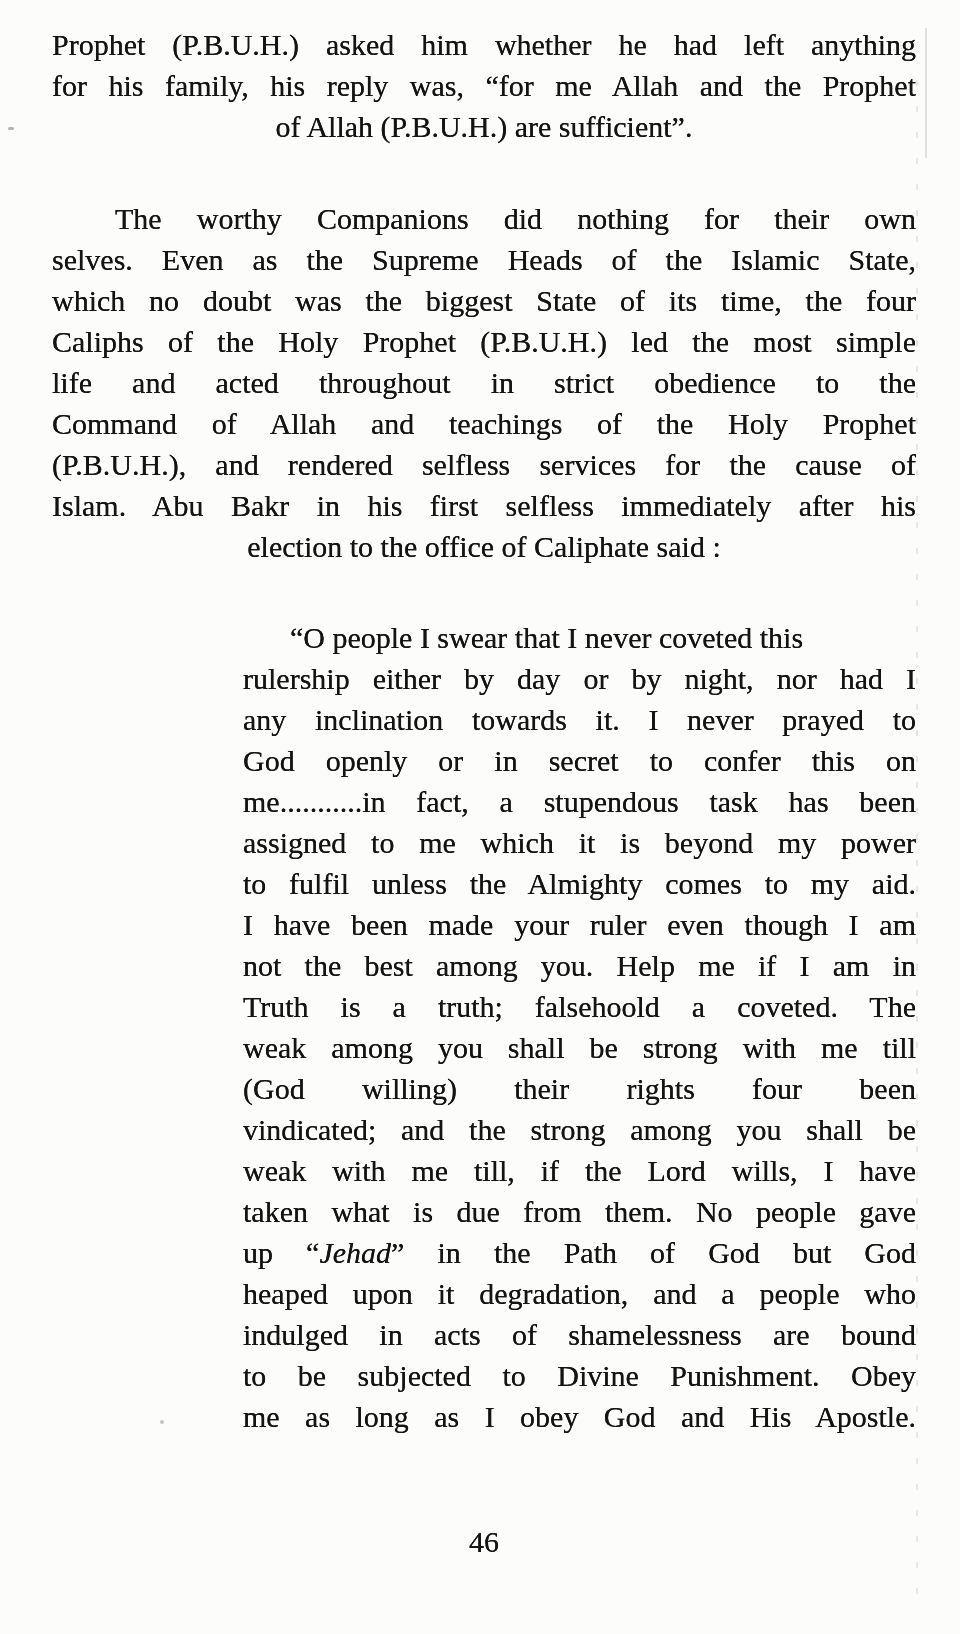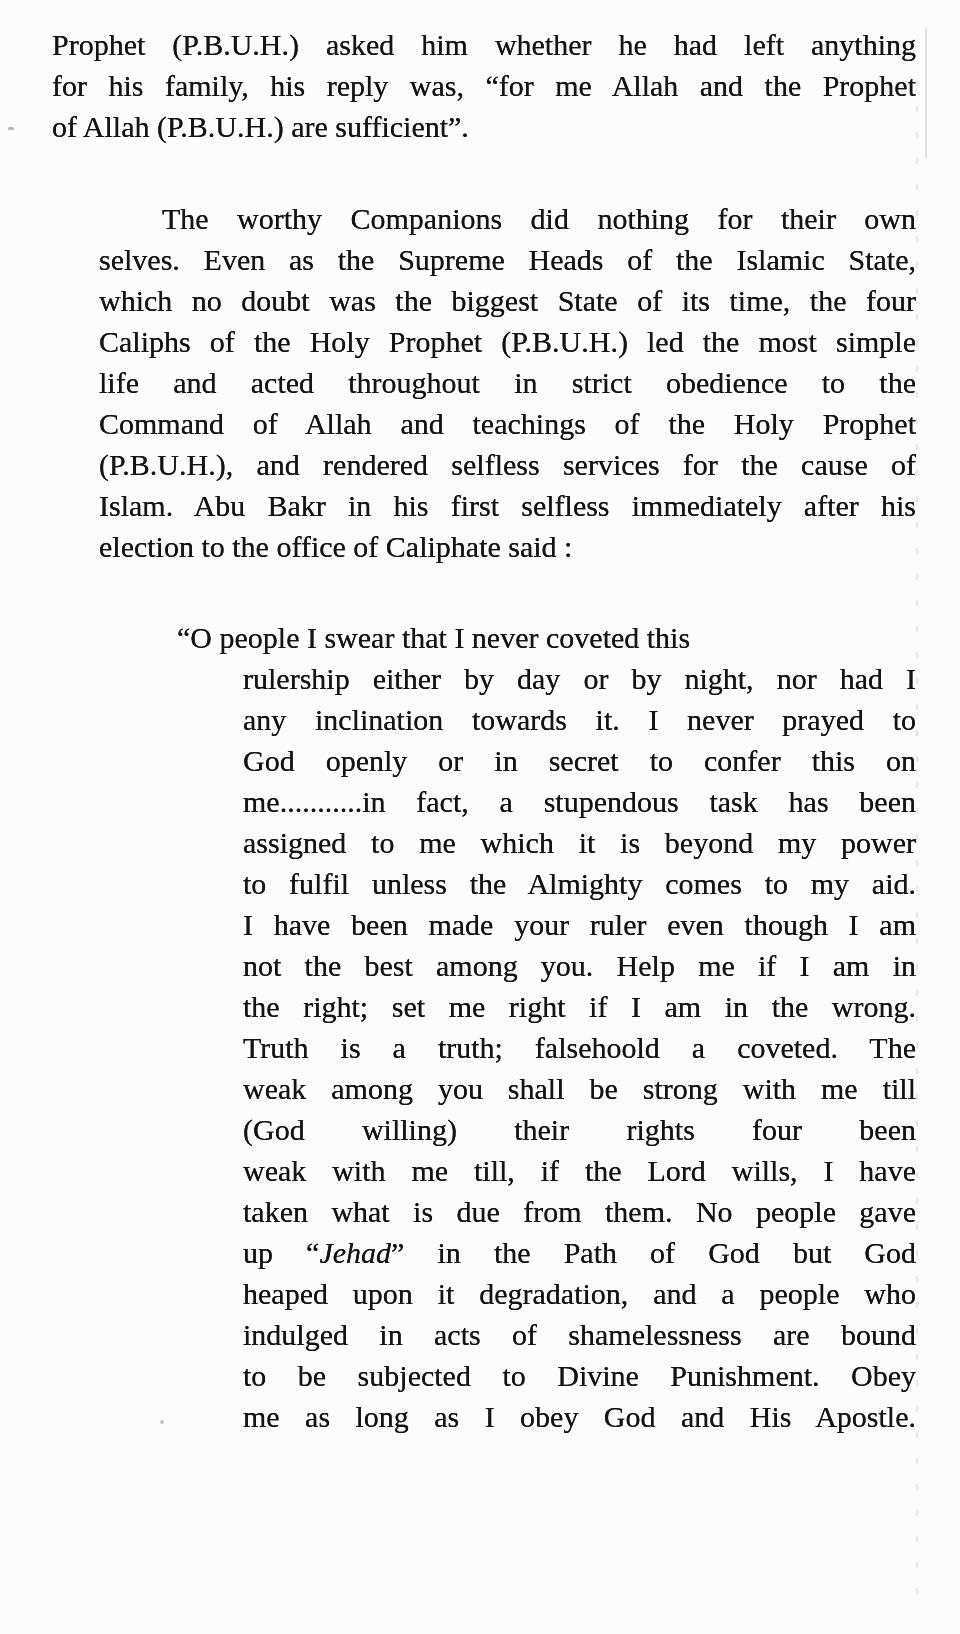--- a/index.html
+++ b/index.html
@@ -18,24 +18,24 @@
     background: #fcfcfa;
   }
   .textblock { font-size: 30px; line-height: 41px; }
   .line {
     text-align: justify;
     text-align-last: justify;
     text-shadow: 0 0 0.5px currentColor;
     white-space: normal;
   }
   .line.flush {
-    text-align: left;
+    text-align: center;
     text-align-last: auto;
   }
-  .para2 { margin-top: 51px; margin-left: 47px; }
+  .para2 { margin-top: 51px; }
   .para2 .line.first { text-indent: 63px; }
   .quote { margin-top: 50px; margin-left: 191px; }
   .quote .line.first { text-indent: -66px; }
   .it { font-style: italic; }
   .pageno-row {
     margin-top: 84px;
     text-align: center;
     font-size: 30px; line-height: 41px;
     text-shadow: 0 0 0.5px currentColor;
   }
@@ -105,31 +105,34 @@
     <div class="quote">
       <div class="line first flush">“O people I swear that I never coveted this</div>
       <div class="line">rulership either by day or by night, nor had I</div>
       <div class="line">any inclination towards it. I never prayed to</div>
       <div class="line">God openly or in secret to confer this on</div>
       <div class="line">me...........in fact, a stupendous task has been</div>
       <div class="line">assigned to me which it is beyond my power</div>
       <div class="line">to fulfil unless the Almighty comes to my aid.</div>
       <div class="line">I have been made your ruler even though I am</div>
       <div class="line">not the best among you. Help me if I am in</div>
-      <div class="line">the right; set me right if I am in the wrong.</div>
       <div class="line">Truth is a truth; falsehoold a coveted. The</div>
       <div class="line">weak among you shall be strong with me till</div>
       <div class="line">(God willing) their rights four been</div>
+      <div class="line">vindicated; and the strong among you shall be</div>
       <div class="line">weak with me till, if the Lord wills, I have</div>
       <div class="line">taken what is due from them. No people gave</div>
       <div class="line">
         <span>up “</span><em class="it">Jehad</em><span>” in the Path of God but God</span>
       </div>
       <div class="line">heaped upon it degradation, and a people who</div>
       <div class="line">indulged in acts of shamelessness are bound</div>
       <div class="line">to be subjected to Divine Punishment. Obey</div>
       <div class="line">me as long as I obey God and His Apostle.</div>
     </div>
 
   </div>
 
+  <div class="pageno-row">
+    <span>46</span>
+  </div>
 
 </div>
 
 </body></html>

